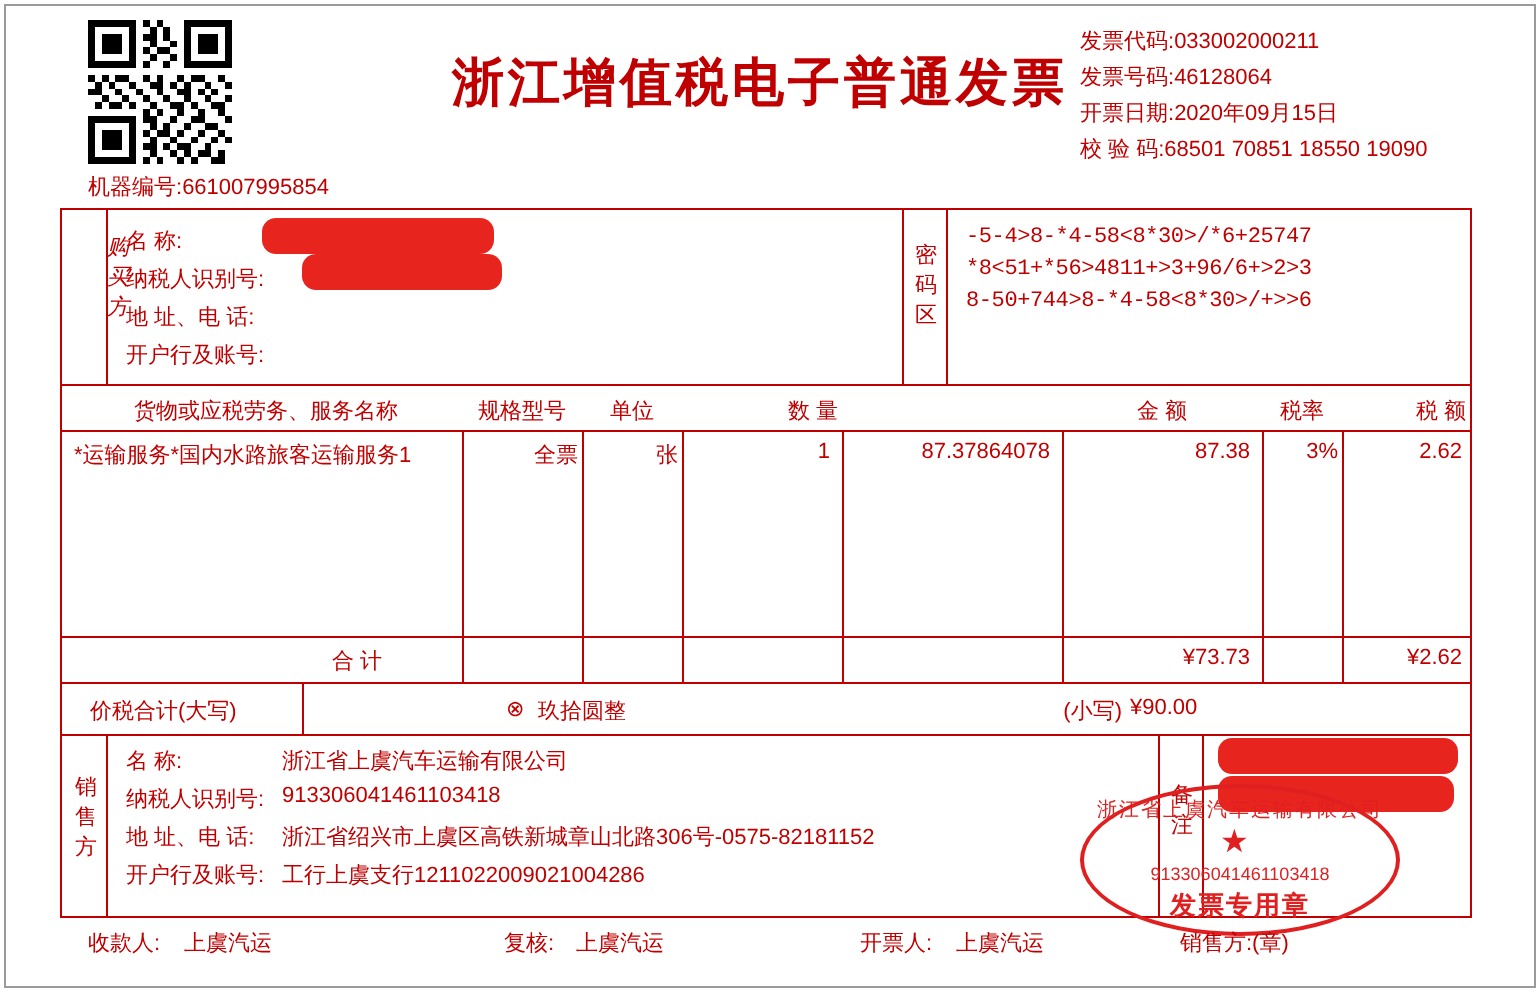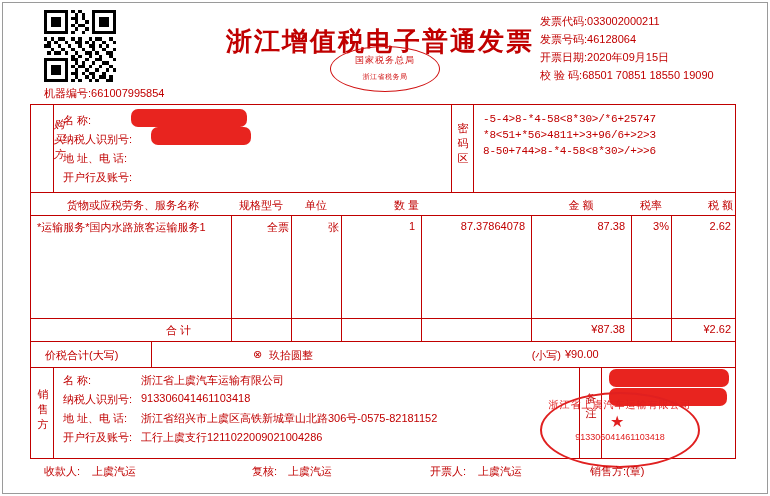--- a/index.html
+++ b/index.html
@@ -223,25 +223,20 @@
           <rect x="10" y="20" width="1" height="1"></rect>
         <rect x="13" y="20" width="1" height="1"></rect>
           <rect x="15" y="20" width="1" height="1"></rect>
         <rect x="18" y="20" width="2" height="1"></rect>
       </g>
     </svg>
   </div>
 
   <div class="title">浙江增值税电子普通发票</div>
 
-  <div class="seal">
-    <div class="ellipse"></div>
-    <div class="t1">国家税务总局</div>
-    <div class="t2">浙江省税务局</div>
-  </div>
 
   <div class="hdr-right">
     <div>
       <span>发票代码:</span><span>033002000211</span>
     </div>
     <div>
       <span>发票号码:</span><span>46128064</span>
     </div>
     <div>
       <span>开票日期:</span><span>2020年09月15日</span>
@@ -309,21 +304,21 @@
     <div class="rowtext" style="left:6px;top:115px;">*运输服务*国内水路旅客运输服务1</div>
     <div class="rowtext center" style="left:202px;top:115px;width:56px;">全票</div>
     <div class="rowtext center" style="left:262px;top:115px;width:46px;">张</div>
     <div class="rowtext right" style="left:312px;top:115px;width:72px;">1</div>
     <div class="rowtext right" style="left:392px;top:115px;width:102px;">87.37864078</div>
     <div class="rowtext right" style="left:502px;top:115px;width:92px;">87.38</div>
     <div class="rowtext center" style="left:602px;top:115px;width:36px;">3%</div>
     <div class="rowtext right" style="left:642px;top:115px;width:58px;">2.62</div>
 
     <div class="rowtext center" style="left:40px;top:218px;width:120px;">合 计</div>
-    <div class="rowtext right" style="left:502px;top:218px;width:92px;">¥87.38</div>
+    <div class="rowtext right" style="left:502px;top:218px;width:92px;">¥73.73</div>
     <div class="rowtext right" style="left:642px;top:218px;width:58px;">¥2.62</div>
 
     <div class="rowtext" style="left:14px;top:243px;">价税合计(大写)</div>
     <div class="rowtext" style="left:222px;top:243px;">⊗</div>
     <div class="rowtext" style="left:238px;top:243px;">玖拾圆整</div>
     <div class="rowtext right" style="left:470px;top:243px;width:60px;text-align:right;">(小写)</div>
     <div class="rowtext" style="left:534px;top:243px;">¥90.00</div>
 
     <div class="sidelabel" style="left:2px;top:282px;">销售方</div>
 
@@ -344,20 +339,21 @@
     <div class="redact" style="left:578px;top:264px;width:120px;height:18px;"></div>
     <div class="redact" style="left:578px;top:283px;width:118px;height:18px;"></div>
 
   </div>
 
   <div class="bigseal">
     <div class="ring"></div>
     <div class="arc">浙江省上虞汽车运输有限公司</div>
     <div class="star">★</div>
     <div class="code">913306041461103418</div>
+    <div class="txt">发票专用章</div>
   </div>
 
   <div class="footer">
     <span style="left:14px;">收款人:</span>
     <span style="left:62px;">上虞汽运</span>
     <span style="left:222px;">复核:</span>
     <span style="left:258px;">上虞汽运</span>
     <span style="left:400px;">开票人:</span>
     <span style="left:448px;">上虞汽运</span>
     <span style="left:560px;">销售方:(章)</span>

